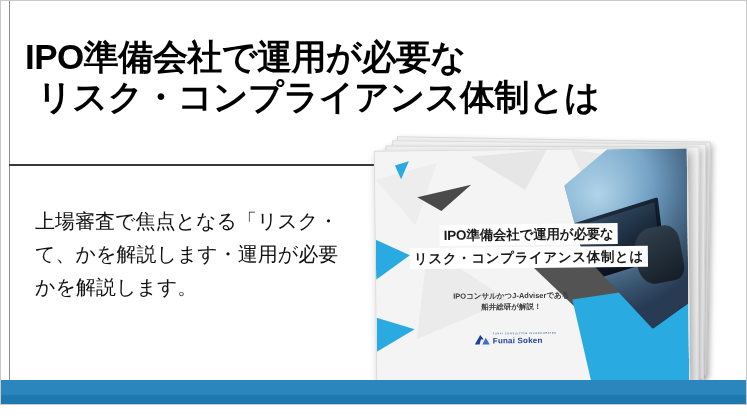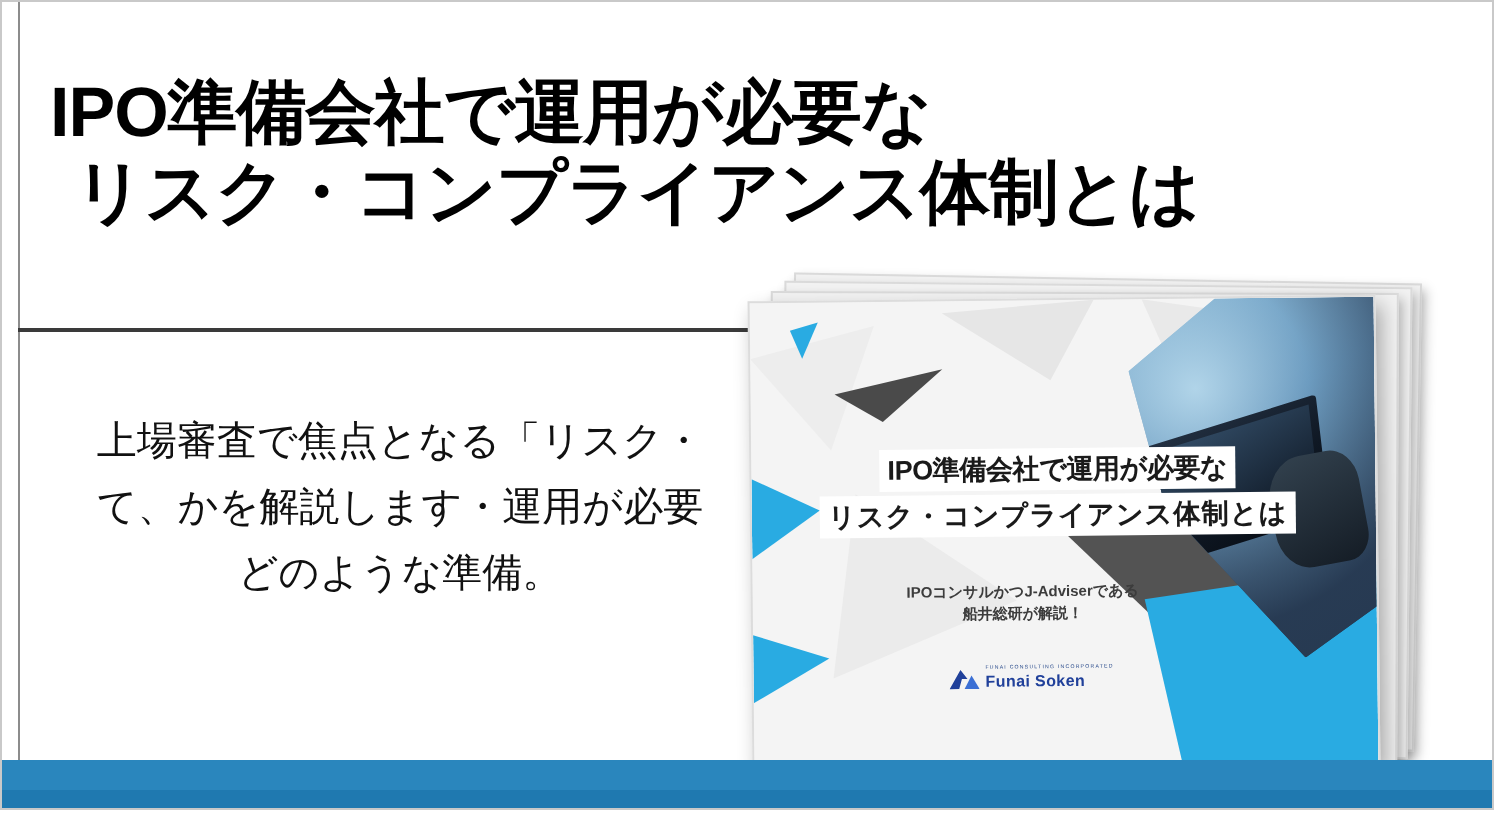--- a/index.html
+++ b/index.html
@@ -42,21 +42,21 @@
   .headline .l1{ display:block; }
 
   
   .body-copy{
     position:absolute;left:34px;top:204px;width:330px;
     color:#111111;
     font-size:20px;
     line-height:33px;
     font-weight:500;
   }
-  .body-copy span{display:block;white-space:nowrap;text-align:center;}
+  .body-copy span{display:block;white-space:nowrap;}
 
   
   .bottom-bar{
     position:absolute;left:0;bottom:0;width:747px;height:24px;
     background:#2a86bd;
   }
   .bottom-bar .lower{
     position:absolute;left:0;bottom:0;width:100%;height:9px;
     background:#1f79b0;
   }
@@ -168,21 +168,21 @@
   <div class="h-rule"></div>
 
   <div class="headline">
     <span class="l1">IPO準備会社で運用が必要な</span>
     <span class="l2">リスク・コンプライアンス体制とは</span>
   </div>
 
   <div class="body-copy">
     <span>上場審査で焦点となる「リスク・</span>
     <span>て、かを解説します・運用が必要</span>
-    <span>どのような準備。</span>
+    <span>かを解説します。</span>
   </div>
 
   <div class="doc-stack">
     <div class="sheet s4"></div>
     <div class="sheet s3"></div>
     <div class="sheet s2"></div>
 
     <div class="cover">
 
       <svg class="deco" viewBox="0 0 312 232" preserveAspectRatio="none">

